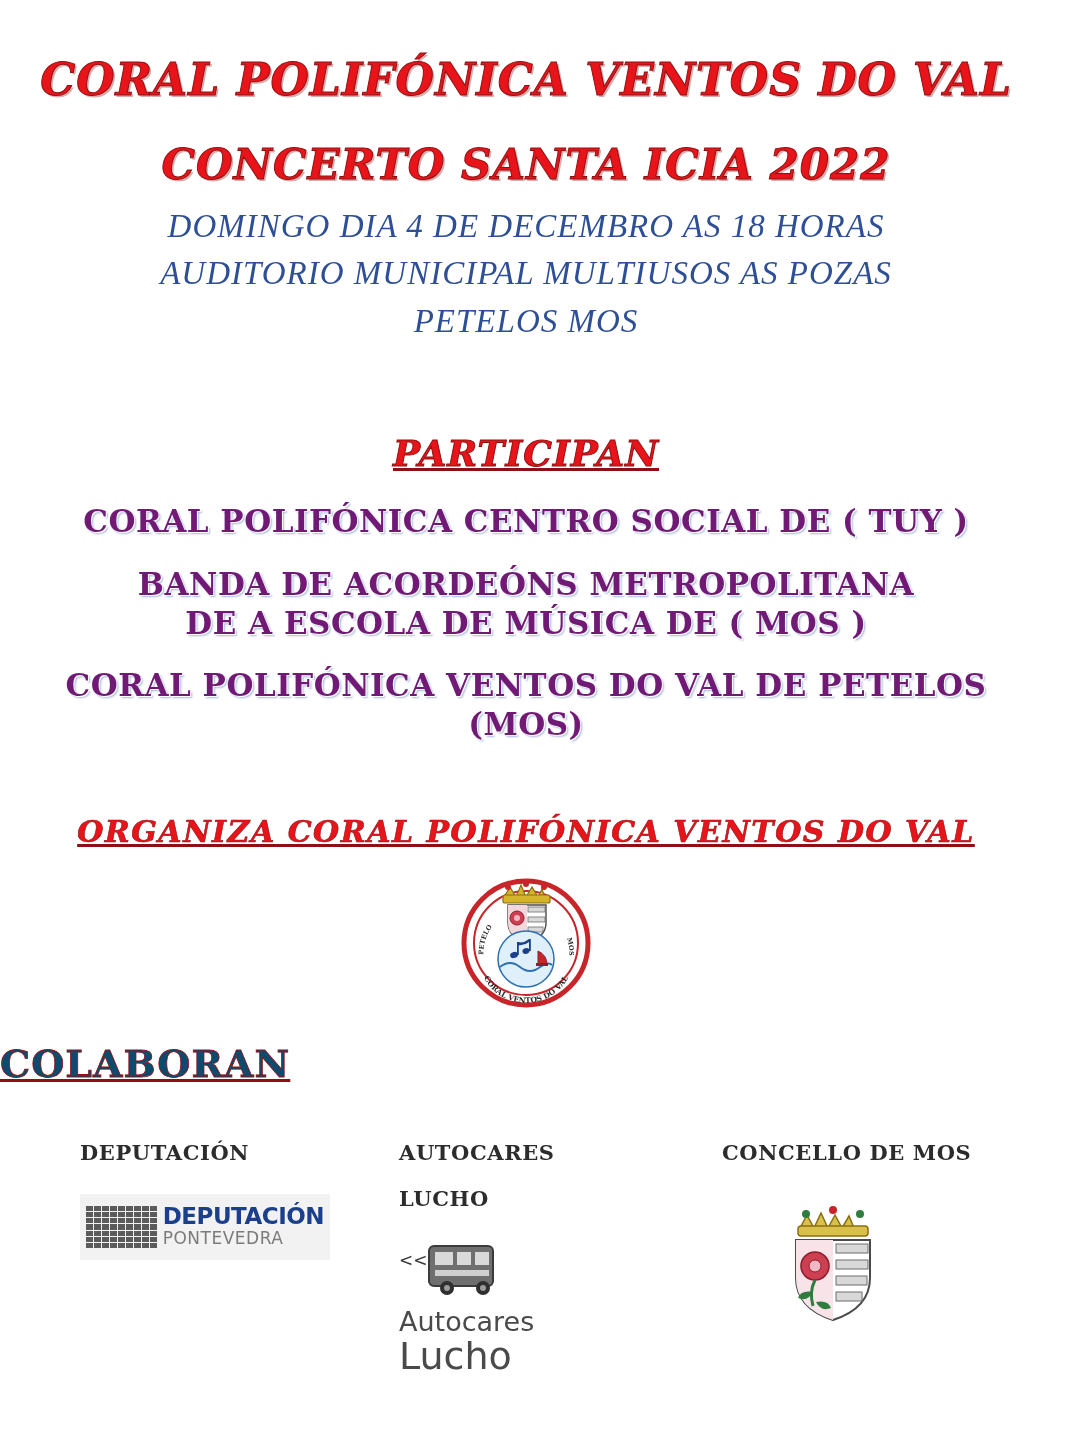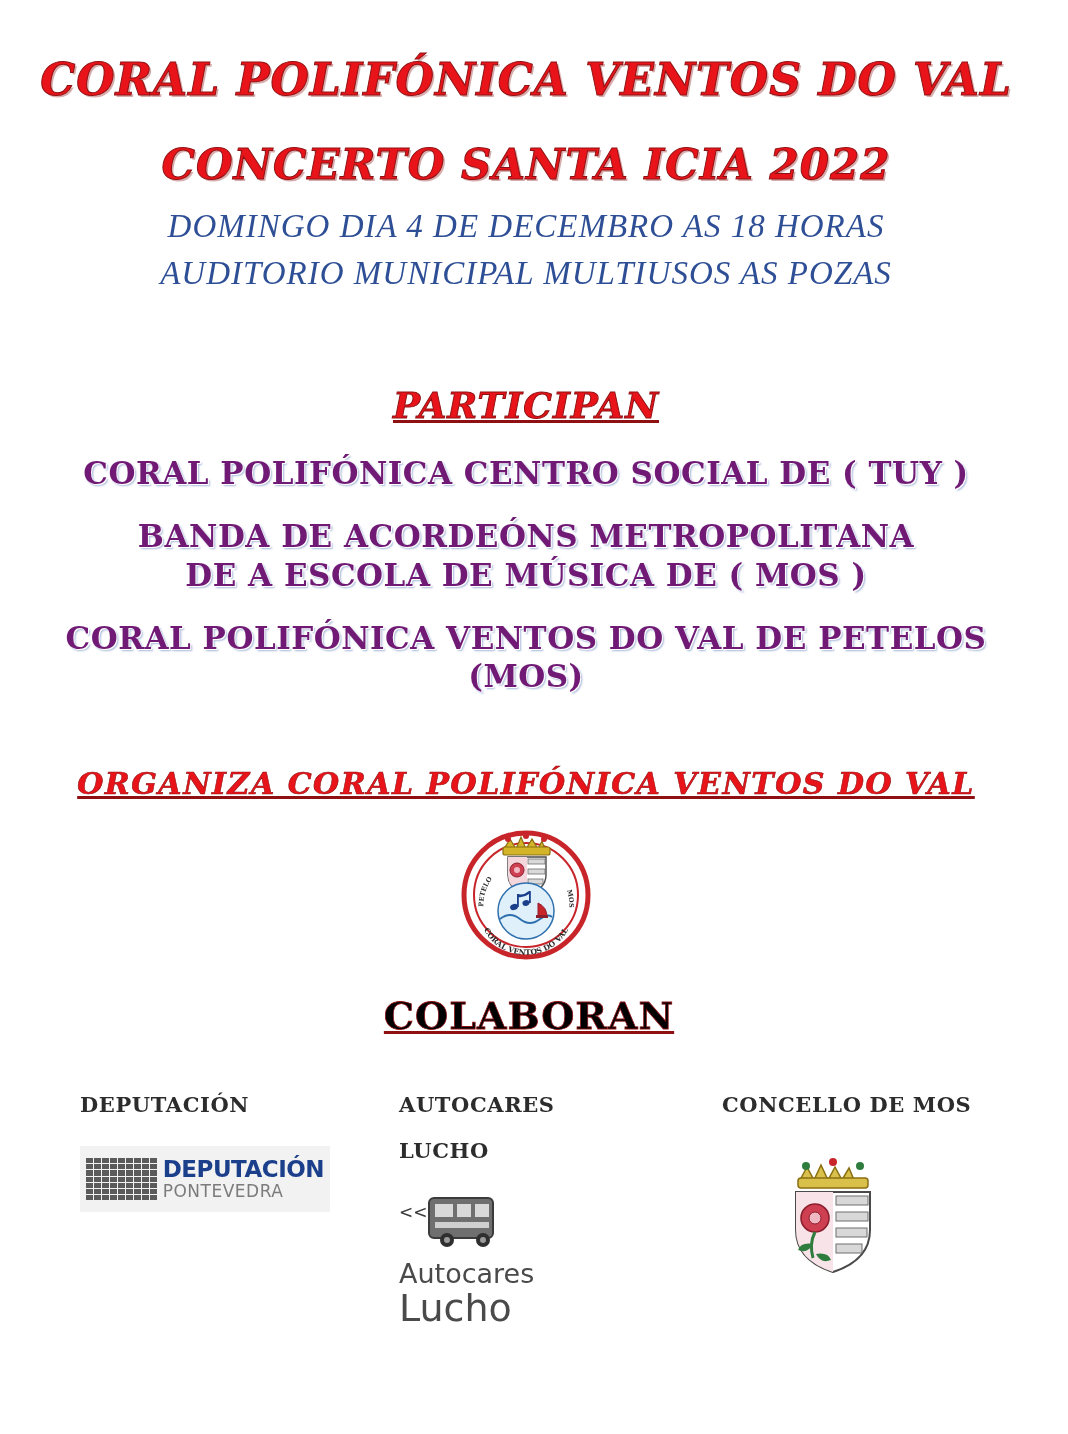--- a/index.html
+++ b/index.html
@@ -114,30 +114,29 @@
 
   
   #emblem-wrap {
     margin-top: 14px;
     display: flex;
     justify-content: center;
   }
 
   
   #colaboran-heading {
-    text-align: center;
+    text-align: left;
     margin-top: 18px;
-    color: #000000;
+    color: #0c4a6e;
     font-family: "DejaVu Serif", serif;
     font-weight: bold;
     font-size: 38px;
     letter-spacing: 1px;
     text-transform: uppercase;
     text-decoration: underline;
-    padding-left: 6px;
     -webkit-text-stroke: 0.8px #8f1012;
   }
 
   
   #sponsors {
     margin-top: 44px;
     display: flex;
     justify-content: space-between;
     padding: 0 20px;
     box-sizing: border-box;
@@ -229,20 +228,21 @@
 
 <div class="poster">
 
   <div class="headline" id="title-main">CORAL POLIFÓNICA VENTOS DO VAL</div>
 
   <div class="headline" id="title-sub">CONCERTO SANTA ICIA 2022</div>
 
   <div id="info-block">
     <div class="info-line">DOMINGO  DIA  4  DE  DECEMBRO AS 18 HORAS</div>
     <div class="info-line">AUDITORIO  MUNICIPAL  MULTIUSOS AS POZAS</div>
+    <div class="info-line">PETELOS  MOS</div>
   </div>
 
   <div id="participan-heading">PARTICIPAN</div>
 
   <div id="participants">
     <div class="participant">CORAL POLIFÓNICA CENTRO SOCIAL DE  ( TUY )</div>
     <div class="participant">BANDA DE ACORDEÓNS   METROPOLITANA<br>DE A ESCOLA DE MÚSICA DE ( MOS )</div>
     <div class="participant">CORAL POLIFÓNICA VENTOS DO VAL DE PETELOS<br>(MOS)</div>
   </div>
 

